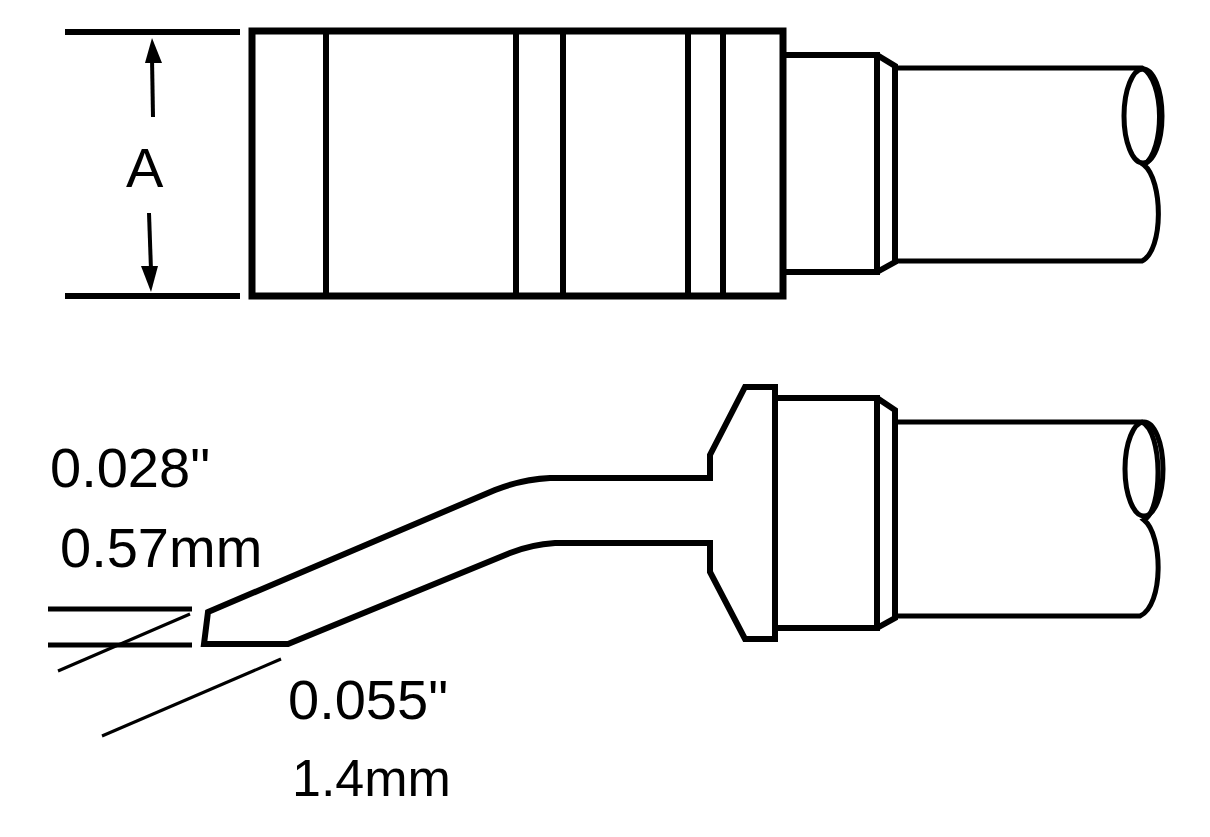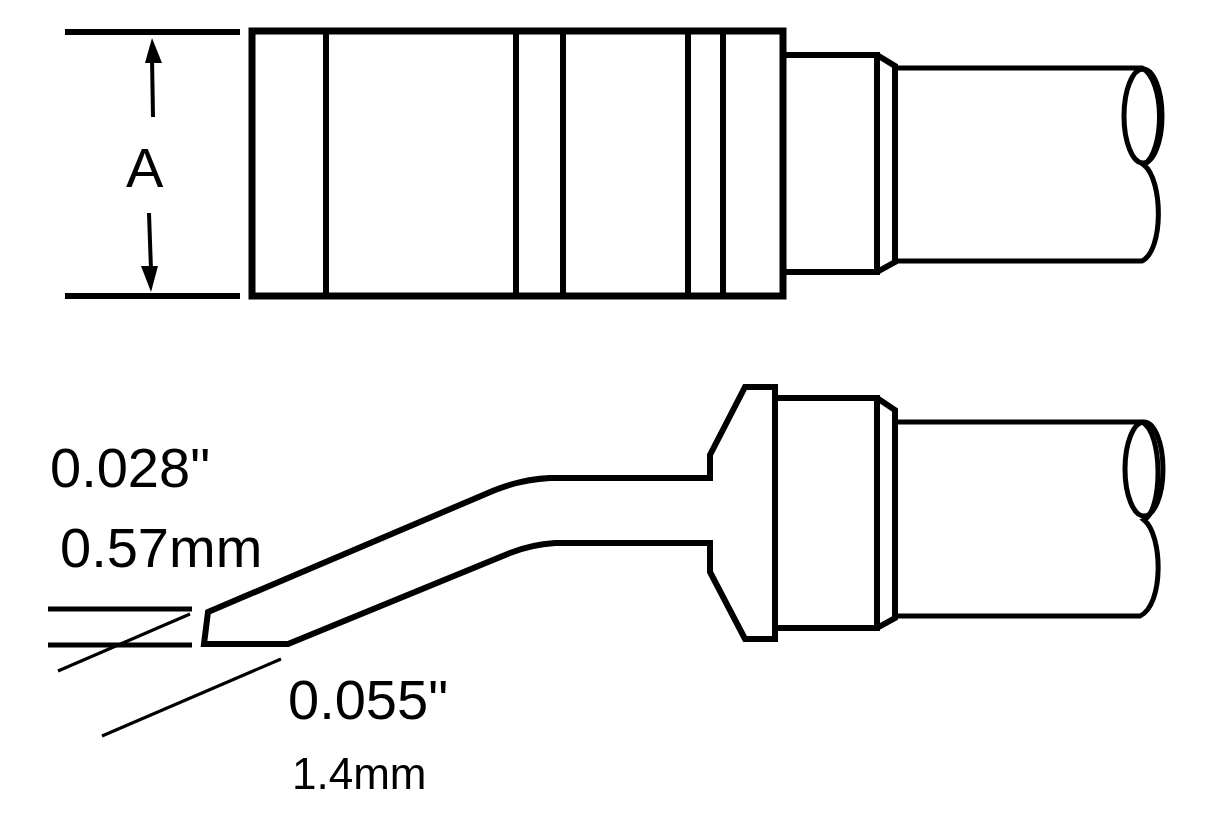--- a/index.html
+++ b/index.html
@@ -3,21 +3,21 @@
 <meta charset="utf-8">
 <style>
   html, body { margin:0; padding:0; background:#ffffff; }
   body { width:1210px; height:837px; position:relative; overflow:hidden; }
   svg { position:absolute; left:0; top:0; }
   .lbl { position:absolute; font-family:"Liberation Sans", sans-serif; color:#000; white-space:nowrap; line-height:1; }
   #lbl-a { left:126px; top:140px; font-size:56px; }
   #lbl-028-in { left:50px; top:440px; font-size:56px; }
   #lbl-028-mm { left:32px; top:520px; font-size:56px;margin-left:28px; }
   #lbl-055-in { left:288px; top:672px; font-size:56px; }
-  #lbl-055-mm { left:292px; top:752px; font-size:44px; }
+  #lbl-055-mm { left:292px; top:752px; font-size:52px; }
 </style>
 </head>
 <body>
 
 <svg width="1210" height="837" viewBox="0 0 1210 837" fill="none" stroke="#000" stroke-linejoin="miter">
 
   <g>
 
     <line x1="65" y1="32" x2="240" y2="32" stroke-width="6"></line>
     <line x1="65" y1="296" x2="240" y2="296" stroke-width="6"></line>

